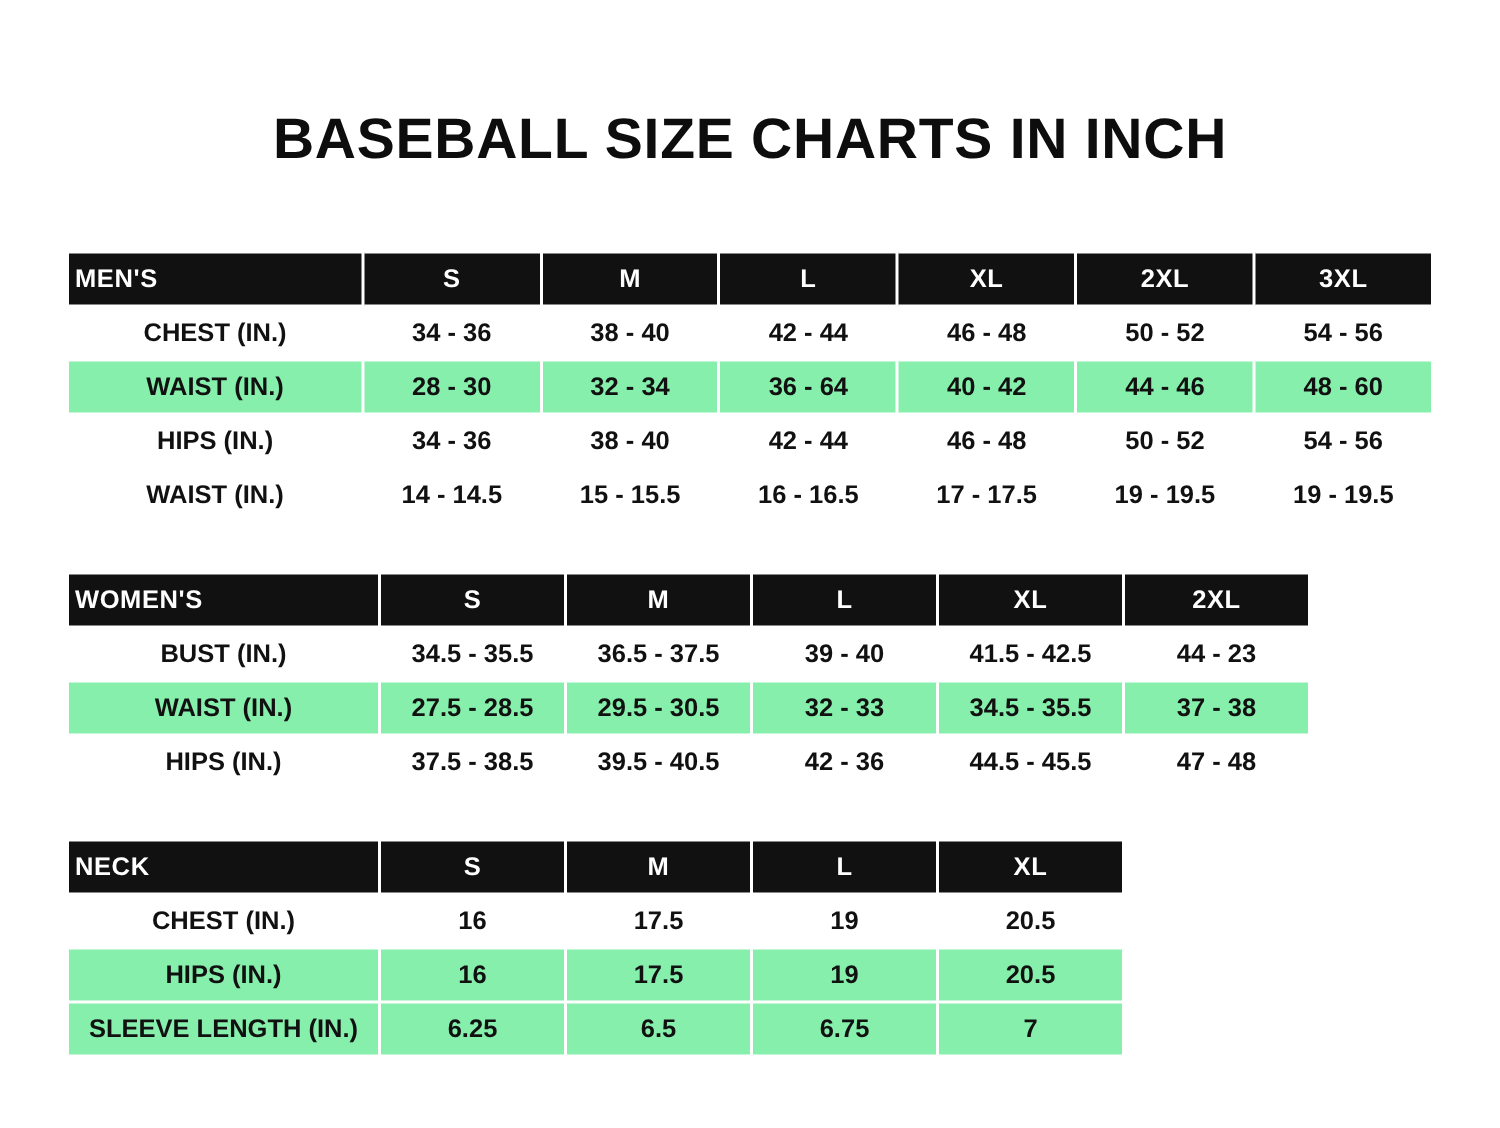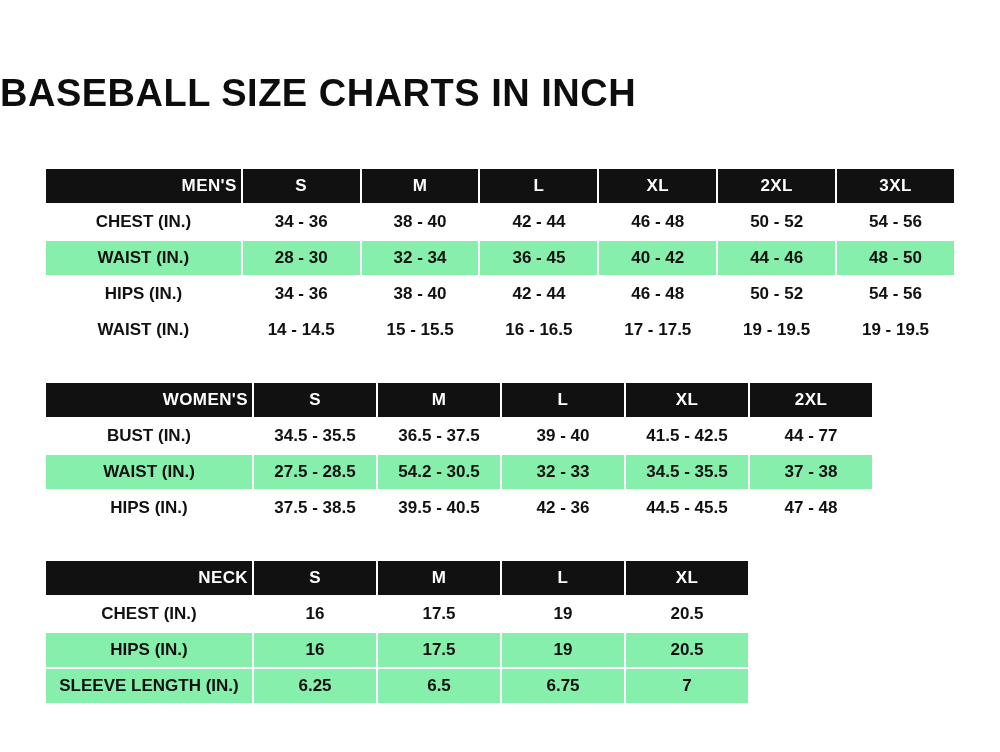--- a/index.html
+++ b/index.html
@@ -14,20 +14,21 @@
     color: #111111;
     overflow: hidden;
   }
   .page {
     position: relative;
     width: 1000px;
     height: 752px;
     box-sizing: border-box;
   }
   .title {
+    text-align: center;
     font-size: 38px;
     font-weight: bold;
     letter-spacing: 0.5px;
     color: #0d0d0d;
     margin: 0;
     padding-top: 72px;
   }
   .charts {
     margin-top: 52px;
     padding-left: 44px;
@@ -48,21 +49,21 @@
     height: 22px;
     white-space: nowrap;
   }
   thead th {
     background: #111111;
     color: #ffffff;
     font-size: 17px;
     letter-spacing: 0.4px;
   }
   thead th.row-label-head {
-    text-align: right;
+    text-align: left;
   }
   tbody td {
     background: #ffffff;
     color: #111111;
   }
   tbody tr.alt td {
     background: #86efac;
   }
   tbody td.row-label {
     text-align: center;
@@ -110,24 +111,24 @@
           <td>38 - 40</td>
           <td>42 - 44</td>
           <td>46 - 48</td>
           <td>50 - 52</td>
           <td>54 - 56</td>
         </tr>
         <tr class="alt">
           <td class="row-label">WAIST (IN.)</td>
           <td>28 - 30</td>
           <td>32 - 34</td>
-          <td>36 - 45</td>
+          <td>36 - 64</td>
           <td>40 - 42</td>
           <td>44 - 46</td>
-          <td>48 - 50</td>
+          <td>48 - 60</td>
         </tr>
         <tr>
           <td class="row-label">HIPS (IN.)</td>
           <td>34 - 36</td>
           <td>38 - 40</td>
           <td>42 - 44</td>
           <td>46 - 48</td>
           <td>50 - 52</td>
           <td>54 - 56</td>
         </tr>
@@ -162,26 +163,26 @@
           <th>2XL</th>
         </tr>
       </thead>
       <tbody>
         <tr>
           <td class="row-label">BUST (IN.)</td>
           <td>34.5 - 35.5</td>
           <td>36.5 - 37.5</td>
           <td>39 - 40</td>
           <td>41.5 - 42.5</td>
-          <td>44 - 77</td>
+          <td>44 - 23</td>
         </tr>
         <tr class="alt">
           <td class="row-label">WAIST (IN.)</td>
           <td>27.5 - 28.5</td>
-          <td>54.2 - 30.5</td>
+          <td>29.5 - 30.5</td>
           <td>32 - 33</td>
           <td>34.5 - 35.5</td>
           <td>37 - 38</td>
         </tr>
         <tr>
           <td class="row-label">HIPS (IN.)</td>
           <td>37.5 - 38.5</td>
           <td>39.5 - 40.5</td>
           <td>42 - 36</td>
           <td>44.5 - 45.5</td>

